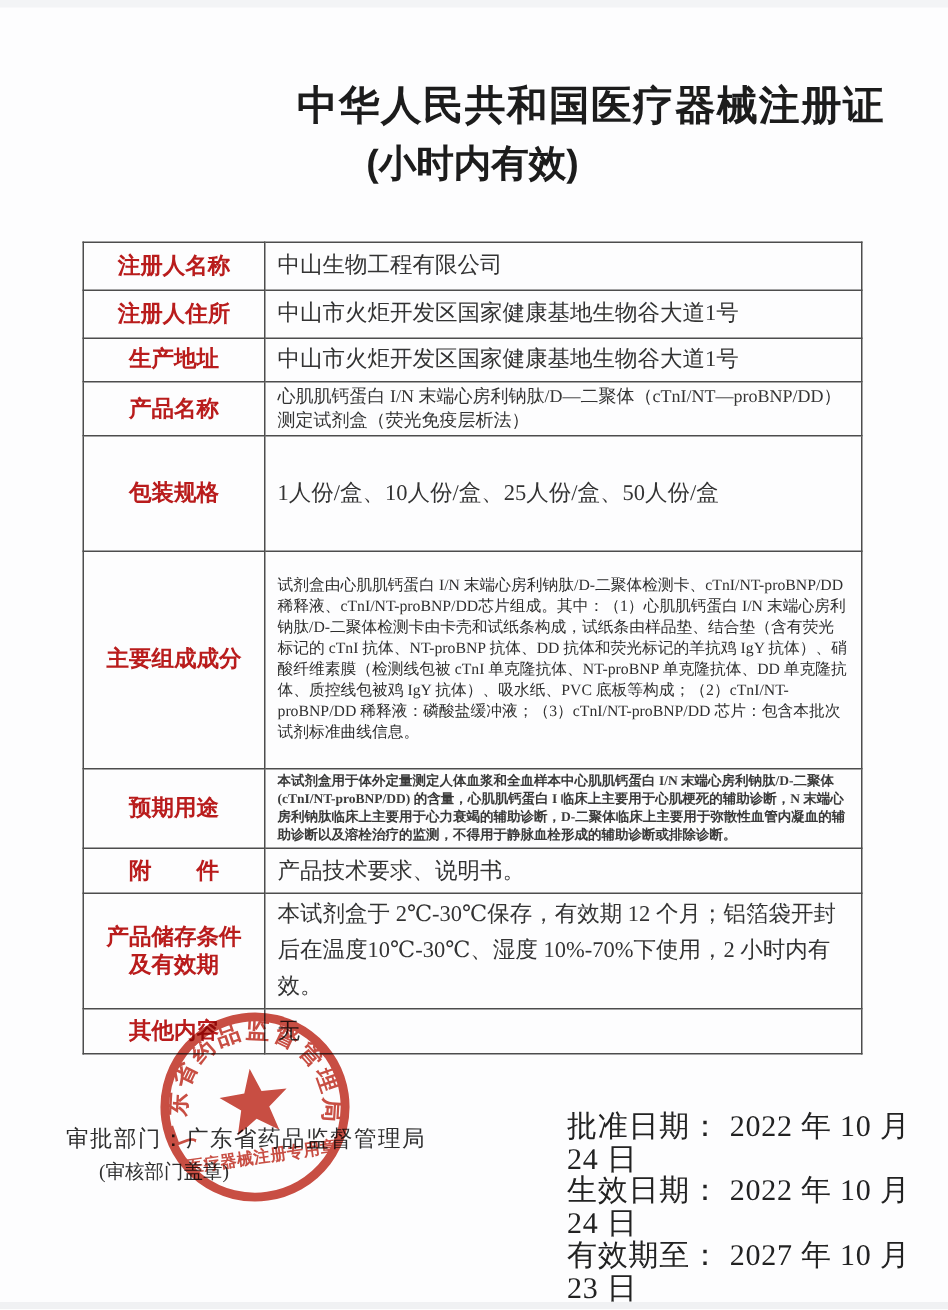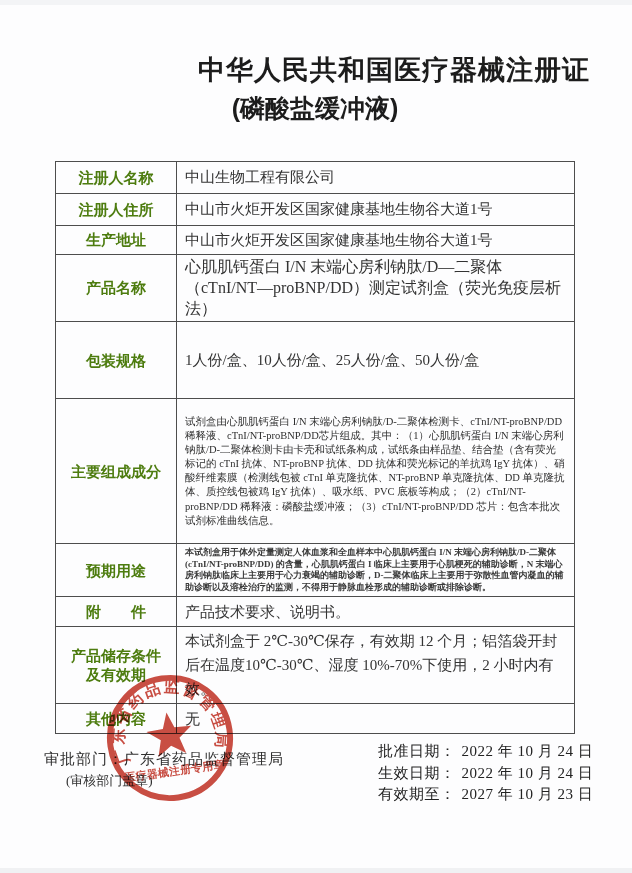--- a/index.html
+++ b/index.html
@@ -40,64 +40,64 @@
   }
   table.cert td{
     border:1.5px solid #4d4d4d;
     padding:2px 8px;
     vertical-align:middle;
     overflow:hidden;
   }
   td.lbl{
     width:104px;text-align:center;
     font-family:"Liberation Sans","DejaVu Sans",sans-serif;
-    font-weight:bold;font-size:15px;color:#4d7c0f;
+    font-weight:bold;font-size:15px;color:#b91c1c;
     padding:2px 5px;line-height:1.3;
   }
   td.val{font-size:15px;color:#333;line-height:1.35;}
   tr.r1{height:32px;} tr.r2{height:32px;} tr.r3{height:29px;}
-  tr.r4{height:33px;} tr.r4 td.val{font-size:16px;line-height:1.3;}
+  tr.r4{height:33px;} tr.r4 td.val{font-size:12px;line-height:1.3;}
   tr.r5{height:77px;}
   tr.r6{height:145px;} tr.r6 td.val{font-size:10.5px;line-height:1.34;color:#2e2e2e;}
   tr.r7{height:53px;}  tr.r7 td.val{font-size:9px;line-height:1.32;font-weight:bold;color:#3a3a3a;}
   tr.r8{height:30px;}
   tr.r9{height:58px;}  tr.r9 td.val{line-height:1.6;}
   tr.r10{height:30px;}
   tr.r11{height:60px;}
 
   .footer-approval{
     position:absolute;left:44px;top:750px;
     font-size:15px;color:#2f2f2f;letter-spacing:1px;
   }
   .footer-sealnote{
     position:absolute;left:66px;top:772px;
     font-size:13px;color:#2f2f2f;
   }
   .dates{
     position:absolute;left:378px;top:741px;
-    font-size:15px;color:#222;line-height:21.5px;letter-spacing:0.5px;
+    font-size:20px;color:#222;line-height:21.5px;letter-spacing:0.5px;
   }
   .dates .date-line span{display:inline;}
   .dates .date-value{margin-left:6px;}
 
   .stamp{
     position:absolute;left:104px;top:672px;width:132px;height:132px;
     transform:rotate(-8deg);
     opacity:0.9;mix-blend-mode:multiply;
     pointer-events:none;
   }
 </style>
 </head>
 <body>
 
 <div class="sheet">
   <div class="edge-top"></div>
 
   <div class="title">中华人民共和国医疗器械注册证</div>
-  <div class="subtitle">(磷酸盐缓冲液)</div>
+  <div class="subtitle">(小时内有效)</div>
 
   <table class="cert">
     <tbody>
         <tr class="r1">
       <td class="lbl">注册人名称</td>
       <td class="val">中山生物工程有限公司</td>
     </tr>
     <tr class="r2">
       <td class="lbl">注册人住所</td>
       <td class="val">中山市火炬开发区国家健康基地生物谷大道1号</td>

